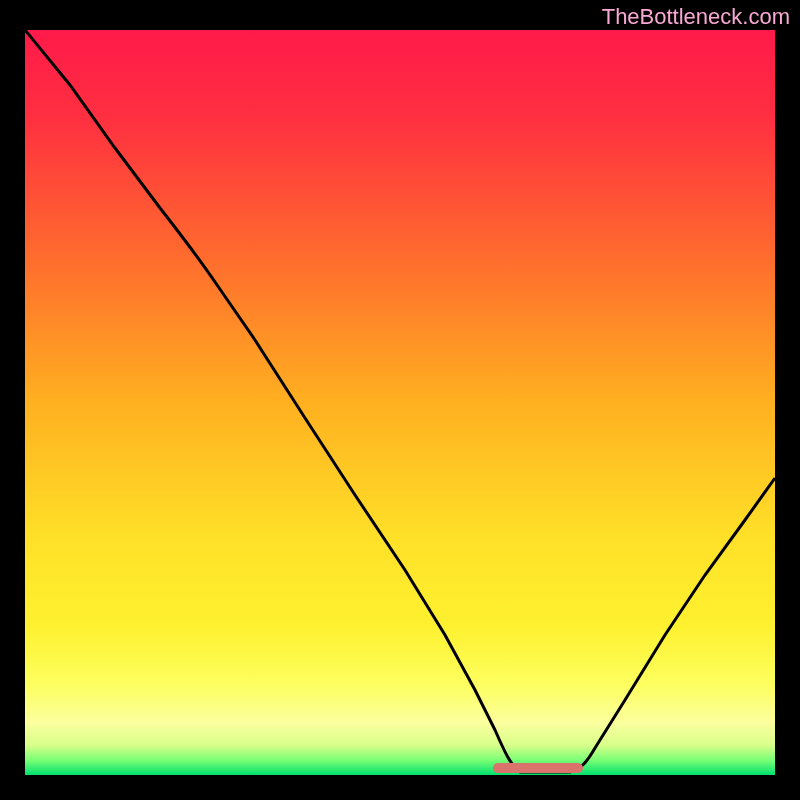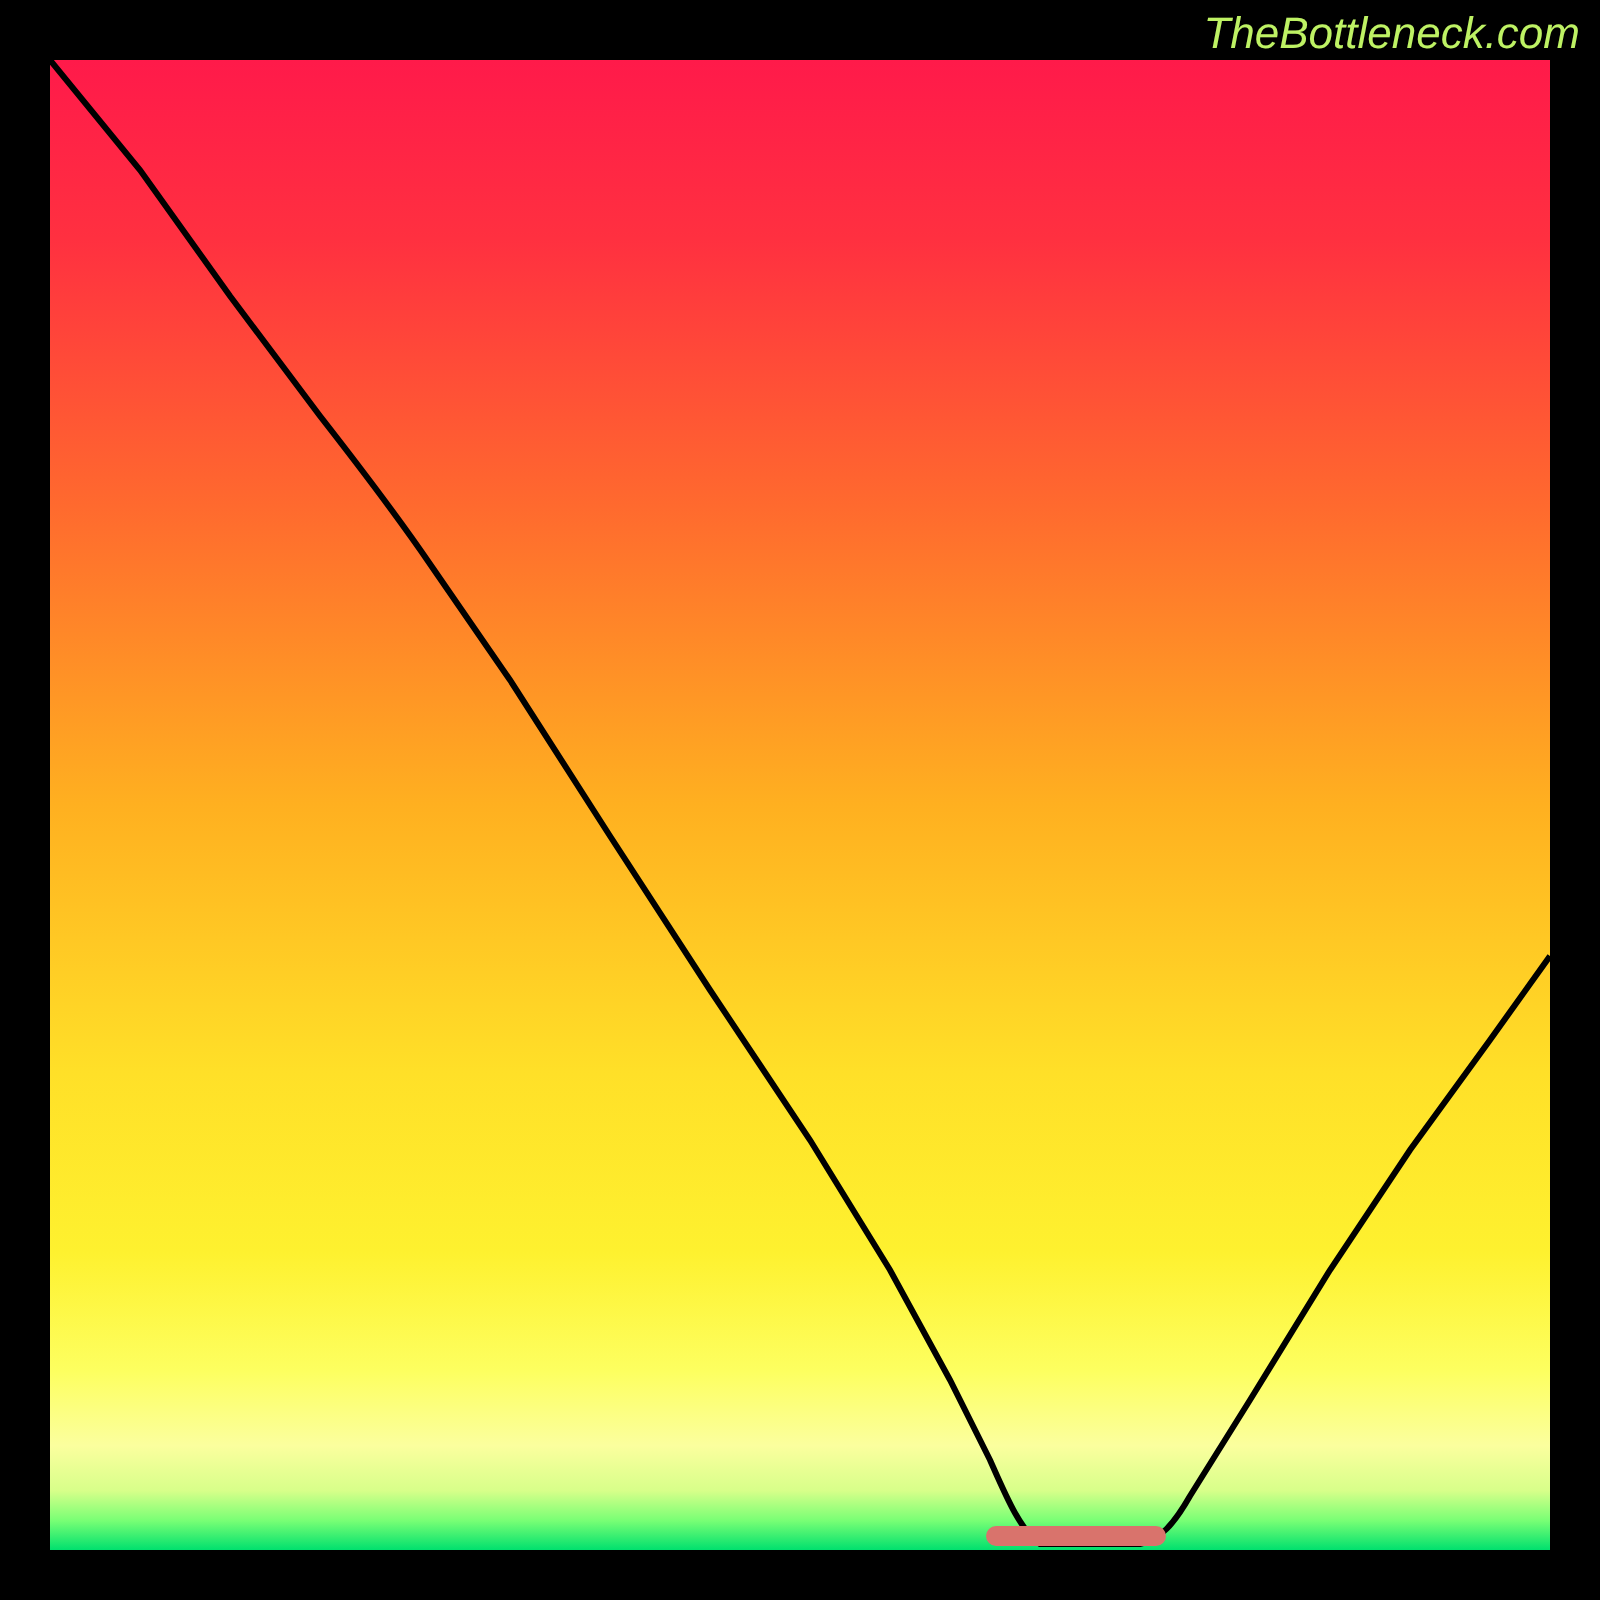--- a/index.html
+++ b/index.html
@@ -8,25 +8,24 @@
     width: 800px;
     height: 800px;
     background: #000;
     position: relative;
     font-family: Arial, sans-serif;
   }
   .watermark {
     position: absolute;
     top: 4px;
     right: 10px;
-    color: #bef264;
+    color: #f9a8d4;
     font-size: 22px;
     font-weight: 500;
     z-index: 10;
-    font-style: italic;
   }
   .plot-area {
     position: absolute;
     top: 30px;
     left: 25px;
     width: 750px;
     height: 745px;
     overflow: hidden;
   }
   .gradient-bg {

